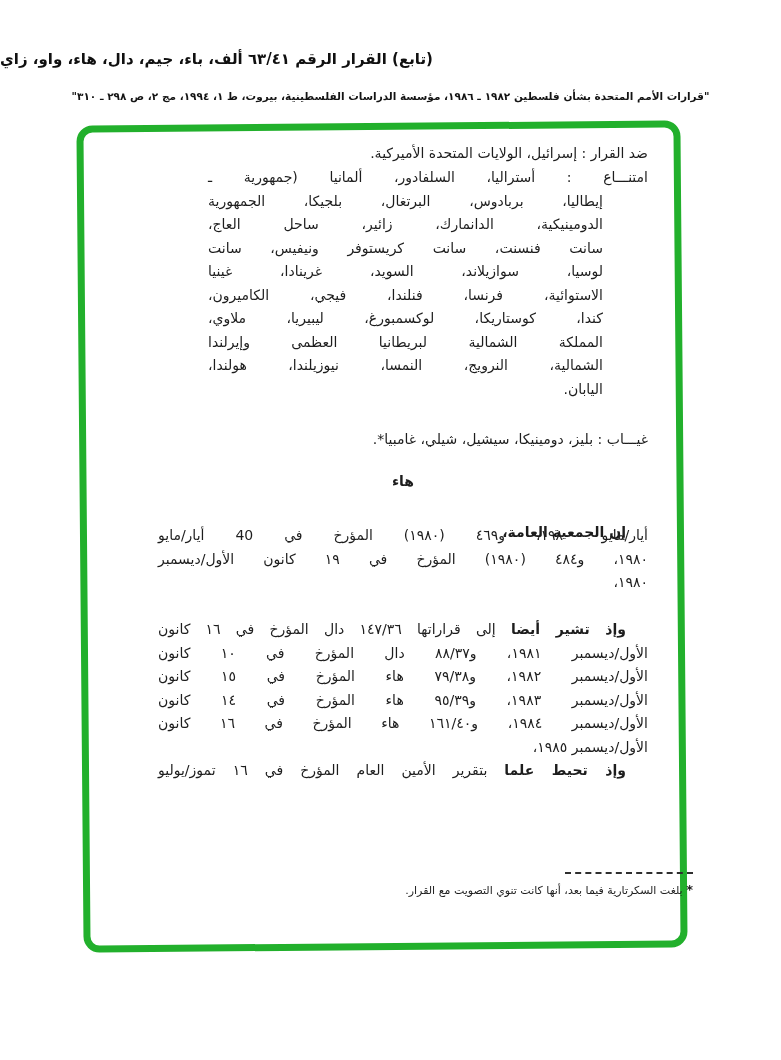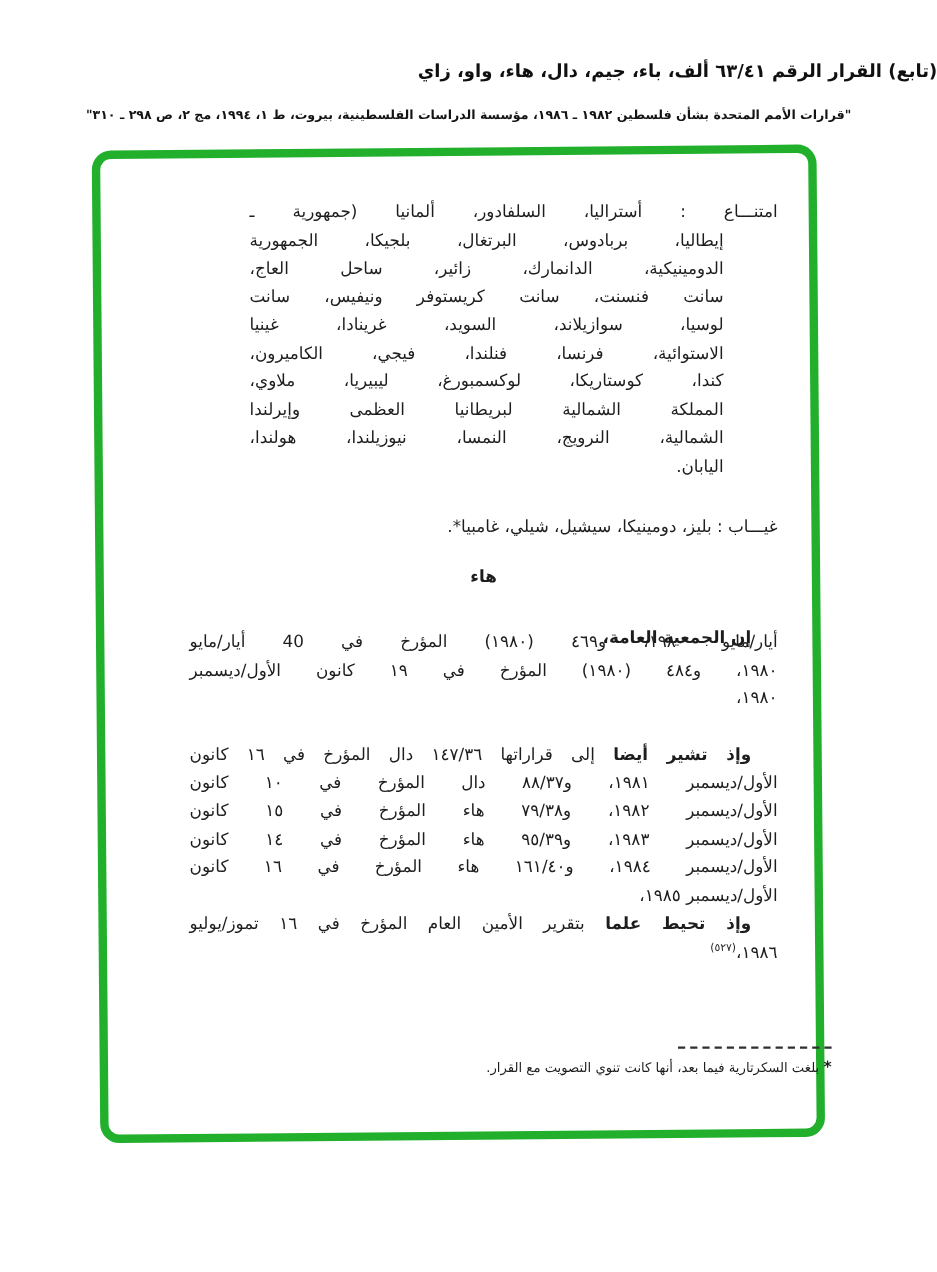--- a/index.html
+++ b/index.html
@@ -3,21 +3,21 @@
 <meta charset="utf-8">
 <style>
   html,body{margin:0;padding:0;background:#e8e8e8;}
   .page{
     position:relative;width:781px;height:1060px;background:#ffffff;
     font-family:"DejaVu Sans", sans-serif;color:#1d1d1d;overflow:hidden;
     margin:0 auto;
   }
   .abs{position:absolute;}
   
-  .hdr1{top:50px;left:0;right:0;text-align:right;font-size:15px;font-weight:bold;color:#101010;direction:rtl;}
+  .hdr1{top:50px;left:0;right:0;text-align:left;font-size:15px;font-weight:bold;color:#101010;direction:rtl;}
   .hdr2{top:90px;left:0;right:0;text-align:center;font-size:10.5px;font-weight:bold;color:#141414;direction:rtl;}
   
   .green-box{
     left:80px;top:123px;width:604px;height:827px;box-sizing:border-box;
     border:7px solid #22b02c;border-radius:16px;transform:rotate(-0.5deg);
   }
   
   .col{right:133px;width:490px;direction:rtl;font-size:14px;line-height:23.5px;}
   .votes{right:133px;width:440px;direction:rtl;font-size:14px;line-height:23.5px;}
   .j{text-align:justify;text-align-last:justify;}
@@ -46,20 +46,21 @@
 </head>
 <body>
 
 <div class="page">
 
   <div class="abs hdr1">(تابع) القرار الرقم ٦٣/٤١ ألف، باء، جيم، دال، هاء، واو، زاي</div>
   <div class="abs hdr2">"قرارات الأمم المتحدة بشأن فلسطين ١٩٨٢ ـ ١٩٨٦، مؤسسة الدراسات الفلسطينية، بيروت، ط ١، ١٩٩٤، مج ٢، ص ٢٩٨ ـ ٣١٠"</div>
 
   <div class="abs green-box" style="border-color: rgb(34, 176, 44);"></div>
 
+  <div class="abs votes b-against tr">ضد القرار : إسرائيل، الولايات المتحدة الأميركية.</div>
 
   <div class="abs votes b-abstain">
     <div class="j">امتنـــاع : أستراليا، السلفادور، ألمانيا (جمهورية ـ</div>
     <div>
         <div class="j hang">إيطاليا، بربادوس، البرتغال، بلجيكا، الجمهورية</div>
         <div class="j hang">الدومينيكية، الدانمارك، زائير، ساحل العاج،</div>
         <div class="j hang">سانت فنسنت، سانت كريستوفر ونيفيس، سانت</div>
         <div class="j hang">لوسيا، سوازيلاند، السويد، غرينادا، غينيا</div>
         <div class="j hang">الاستوائية، فرنسا، فنلندا، فيجي، الكاميرون،</div>
         <div class="j hang">كندا، كوستاريكا، لوكسمبورغ، ليبيريا، ملاوي،</div>
@@ -92,23 +93,20 @@
         <div class="j">الأول/ديسمبر ١٩٨٣، و٩٥/٣٩ هاء المؤرخ في ١٤ كانون</div>
         <div class="j">الأول/ديسمبر ١٩٨٤، و١٦١/٤٠ هاء المؤرخ في ١٦ كانون</div>
       </div>
     <div class="tr">الأول/ديسمبر ١٩٨٥،</div>
   </div>
 
   <div class="abs col b-para3">
     <div class="j indent">
       <span class="lead">وإذ تحيط علما</span><span> بتقرير الأمين العام المؤرخ في ١٦ تموز/يوليو</span>
     </div>
-    <div class="tr">
-      <span>١٩٨٦،</span><sup class="fnref">(٥٢٧)</sup>
-    </div>
   </div>
 
   <div class="abs fn-sep"></div>
   <div class="abs fn1">
     <span class="fn-marker">*</span>
     <span>بلغت السكرتارية فيما بعد، أنها كانت تنوي التصويت مع القرار.</span>
   </div>
 
 
 </div>

